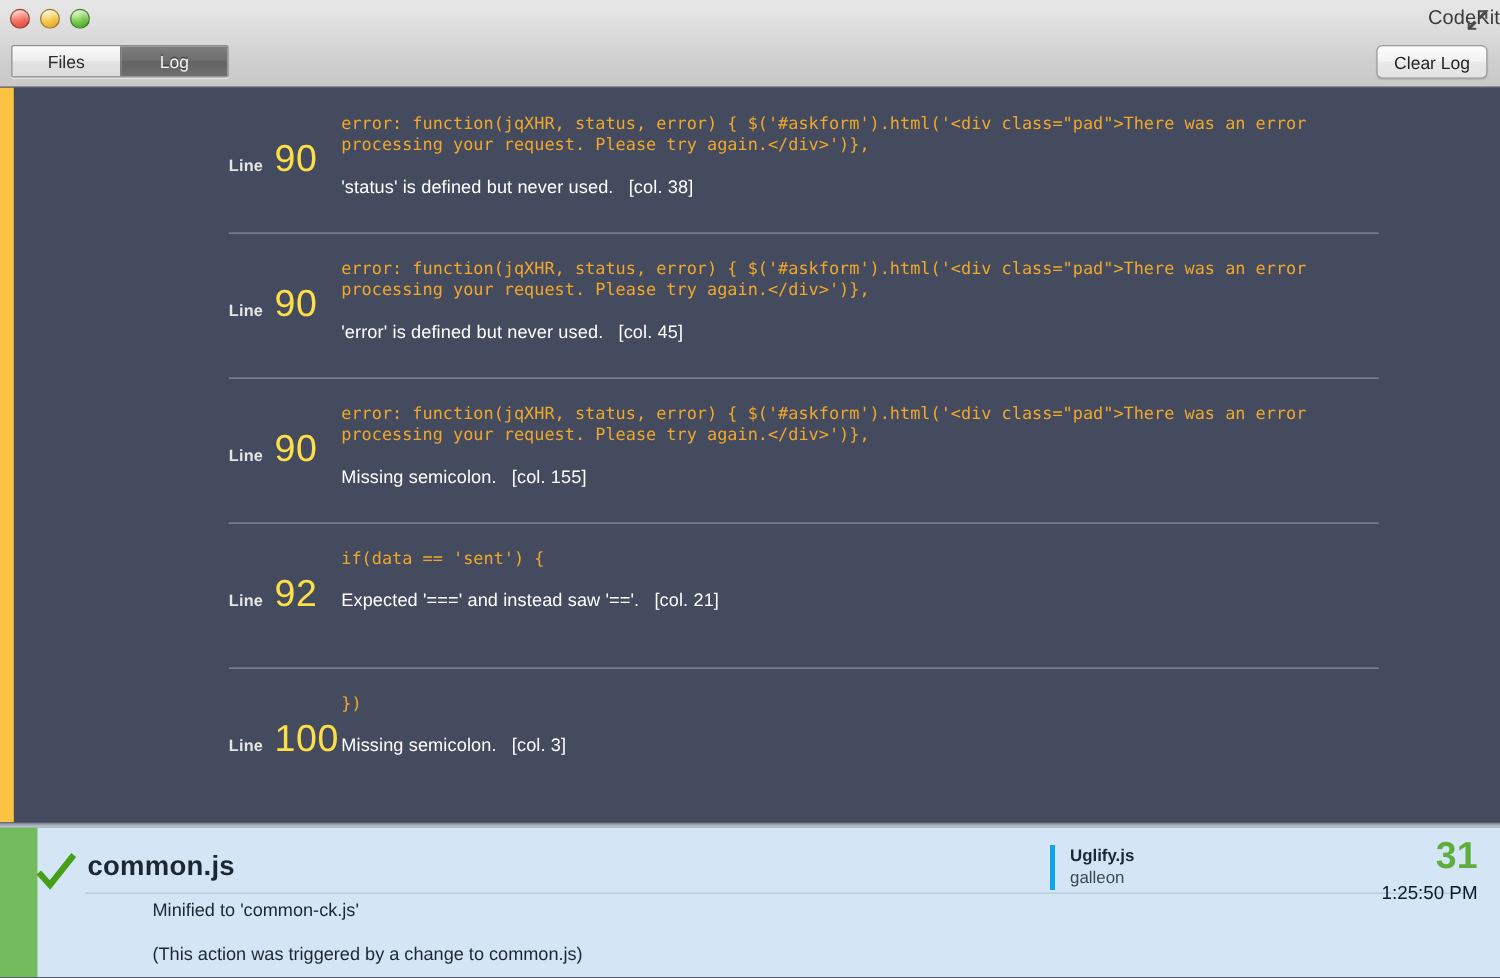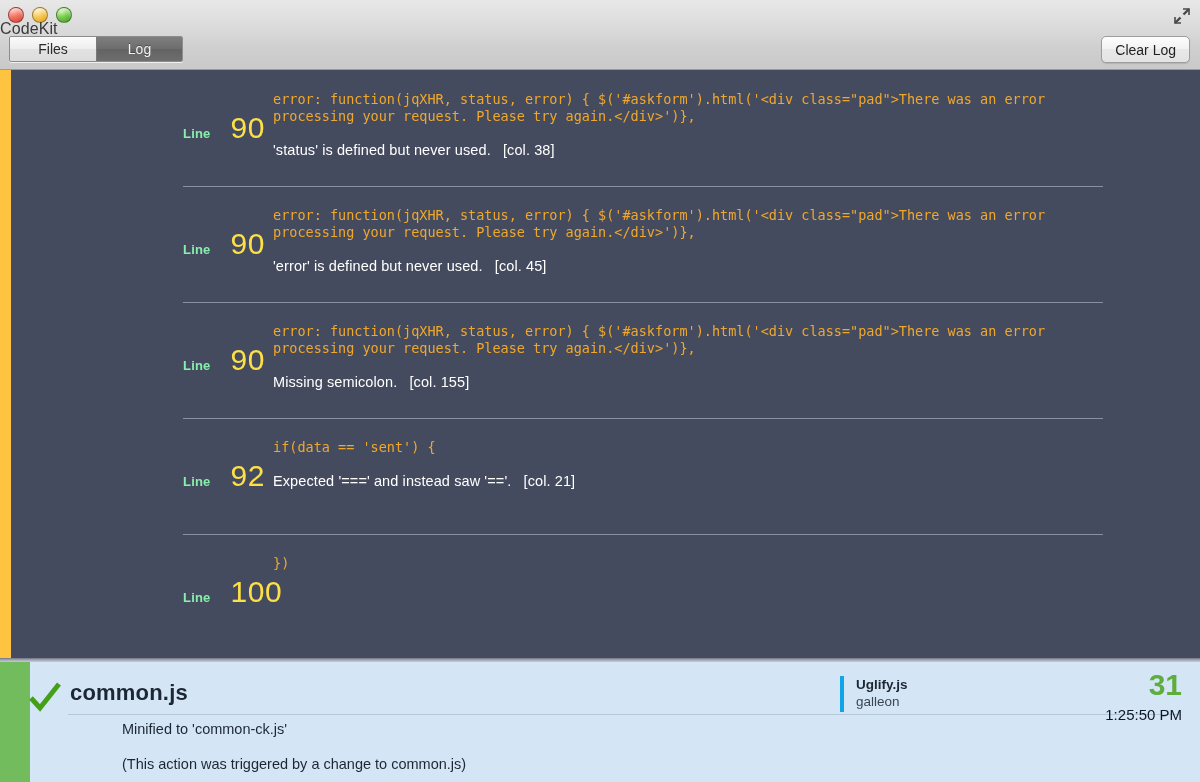--- a/index.html
+++ b/index.html
@@ -42,23 +42,23 @@
     box-shadow: inset 0 5px 5px -3px rgba(255,255,255,0.85);
   }
   .light.close   { background: radial-gradient(circle at 35% 28%, #ff9a8e 0%, #ef6c5c 45%, #cf3c2b 100%); }
   .light.min     { background: radial-gradient(circle at 35% 28%, #ffe49a 0%, #f6c council 45%, #d99a18 100%); }
   .light.min     { background: radial-gradient(circle at 35% 28%, #ffe49a 0%, #f4c44a 45%, #d99a18 100%); }
   .light.zoom    { background: radial-gradient(circle at 35% 28%, #b9f08e 0%, #74c council 45%, #3f9b24 100%); }
   .light.zoom    { background: radial-gradient(circle at 35% 28%, #b9f08e 0%, #74c64a 45%, #3f9b24 100%); }
 
   .win-title {
     position: absolute;
-    top: 20px;
+    top: 6px;
     left: 0; right: 0;
-    text-align: left;
+    text-align: right;
     font-size: 16px;
     color: #3a3a3a;
     letter-spacing: 0.1px;
   }
 
   .fullscreen-icon {
     position: absolute;
     top: 6px;
     right: 8px;
     width: 20px; height: 20px;
@@ -163,22 +163,22 @@
     flex: 0 0 262px;
     display: flex;
     align-items: baseline;
     justify-content: flex-start;
     padding-left: 172px;
     padding-top: 26px;
   }
   .line-label {
     font-size: 13px;
     font-weight: bold;
-    color: #86efac;
-    margin-right: 20px;
+    color: #e5e5e5;
+    margin-right: 9px;
     letter-spacing: 0.2px;
   }
   .line-number {
     font-size: 30px;
     color: #fde047;
     letter-spacing: 0.5px;
     line-height: 1;
   }
 
   .detail-col {
@@ -407,20 +407,24 @@
         </div>
       </div>
 
       <div class="entry">
         <div class="line-col">
           <span class="line-label">Line</span>
           <span class="line-number">100</span>
         </div>
         <div class="detail-col">
           <div class="code">})</div>
+          <div class="message">
+            <span>Missing semicolon.</span>
+            <span class="col">[col. 3]</span>
+          </div>
         </div>
       </div>
 
     </div>
   </div>
 
   <div class="status-sep"></div>
 
   <div class="status-panel">
     <div class="status-accent"></div>

